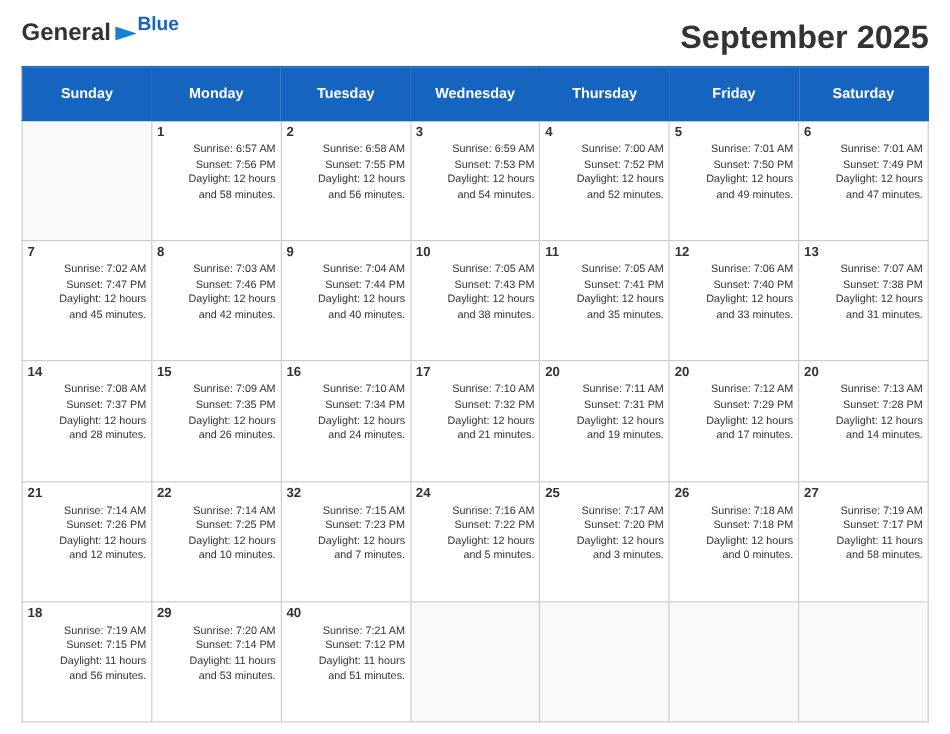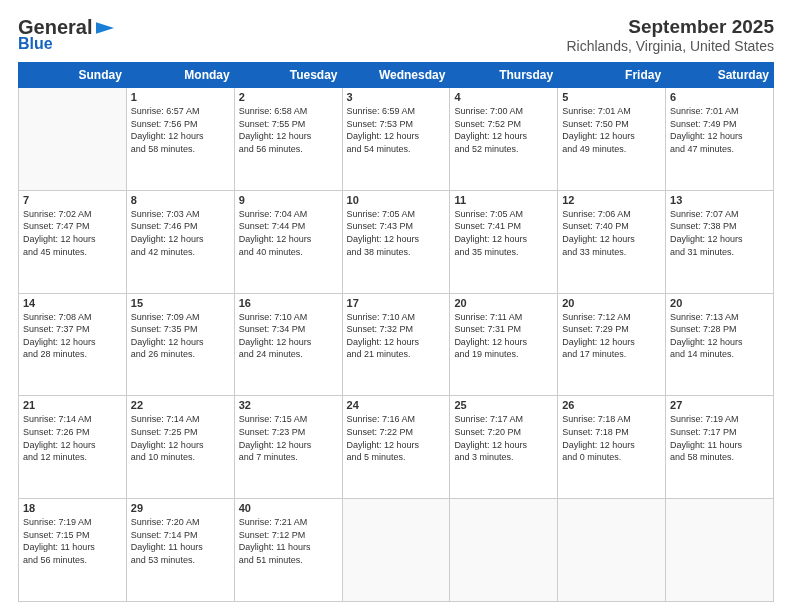--- a/index.html
+++ b/index.html
@@ -18,79 +18,80 @@
       flex-direction: column;
     }
     .header {
       display: flex;
       justify-content: space-between;
       align-items: flex-start;
       margin-bottom: 8px;
     }
     .logo {
       display: flex;
-      flex-direction: column;
+      flex-direction: row;
       align-items: flex-start;
     }
     .logo-arrow {
       width: 18px;
       height: 12px;
       margin-left: 4px;
     }
     .logo-row {
       display: flex;
       align-items: center;
     }
     .title-block {
       text-align: right;
     }
     .title-block h1 {
-      font-size: 19px;
+      font-size: 27px;
       font-weight: bold;
       color: #333;
     }
     .title-block h2 {
       font-size: 14px;
       font-weight: normal;
       color: #555;
     }
     .calendar {
       flex: 1;
       border: 1px solid #ccc;
       border-collapse: collapse;
       width: 100%;
       table-layout: fixed;
     }
     .calendar th {
       background: #1565c0;
       color: #fff;
       font-size: 12px;
       font-weight: bold;
-      padding: 5px 4px;
-      text-align: right;
+      padding: 15px 4px;
+      text-align: center;
       border: 1px solid #1565c0;
     }
     .calendar td {
       border: 1px solid #ccc;
       vertical-align: top;
       padding: 3px 4px;
       font-size: 9.5px;
       color: #333;
       height: 88px;
     }
     .day-num {
       font-size: 11px;
       font-weight: bold;
       display: block;
       margin-bottom: 2px;
     }
     .day-info {
       font-size: 9px;
       line-height: 1.4;
       color: #333;
+      text-align: right;
     }
     .empty-cell {
       background: #f9f9f9;
     }
   </style>
 </head>
 <body>
 
 <div class="page">
   <div class="header">
@@ -98,21 +99,20 @@
       <div class="logo-row">
         <span style="font-size:20px;font-weight:bold;color:#333;">General</span>
         <svg class="logo-arrow" viewBox="0 0 20 13" fill="none" xmlns="http://www.w3.org/2000/svg">
           <polygon points="0,0 20,6.5 0,13" fill="#1a7fd4"></polygon>
         </svg>
       </div>
       <span style="font-size:16px;font-weight:bold;color:#1565c0;margin-top:-4px;">Blue</span>
     </div>
     <div class="title-block">
       <h1>September 2025</h1>
-      <h2>Richlands, Virginia, United States</h2>
     </div>
   </div>
 
   <table class="calendar">
     <thead>
       <tr>
         <th>Sunday</th>
         <th>Monday</th>
         <th>Tuesday</th>
         <th>Wednesday</th>

